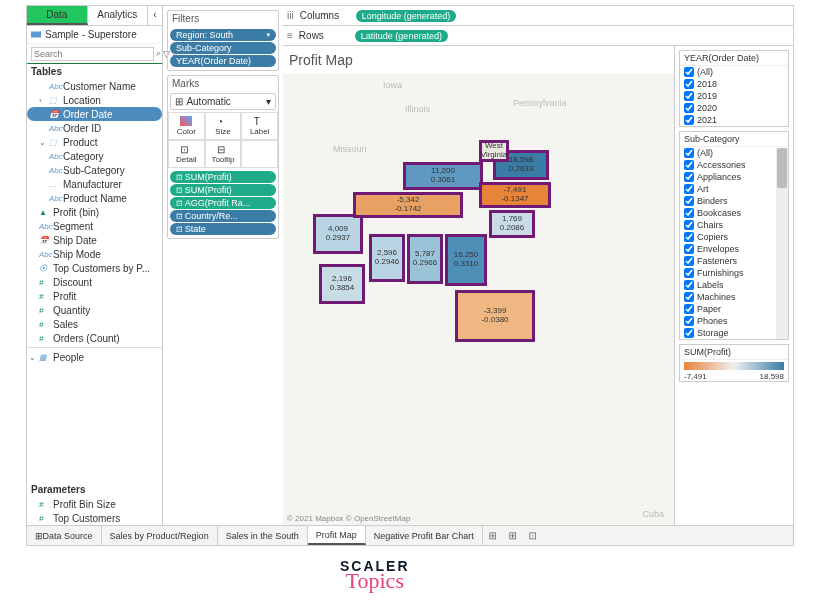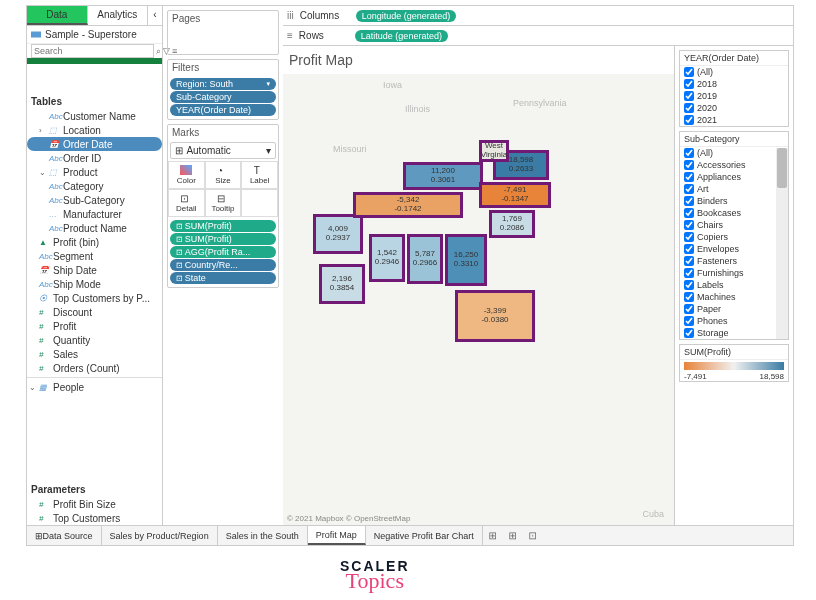--- a/index.html
+++ b/index.html
@@ -6,24 +6,24 @@
 body{background:#fff;width:816px;height:600px;overflow:hidden;font-size:10px;color:#333;}
 .app{position:absolute;left:26px;top:5px;width:768px;height:541px;border:1px solid #ccc;background:#fff;display:flex;flex-direction:column;}
 .main{flex:1;display:flex;overflow:hidden;}
 .data-pane{width:136px;border-right:1px solid #ccc;display:flex;flex-direction:column;}
 .tabs{display:flex;border-bottom:1px solid #ccc;height:20px;}
 .tab{flex:1;text-align:center;line-height:18px;border-right:1px solid #ccc;cursor:pointer;font-size:10px;}
 .tab.active{background:#22c55e;border-bottom:2px solid #555;}
 .chev{width:14px;text-align:center;line-height:18px;cursor:pointer;}
 .ds-row{display:flex;align-items:center;padding:2px 4px;border-bottom:1px solid #eee;height:18px;gap:4px;}
 .dbicn{width:10px;height:10px;background:#5b9bd5;clip-path:polygon(0 20%,100% 20%,100% 80%,0 80%);border-radius:2px;}
-.search-row{display:flex;align-items:center;gap:2px;padding:2px 4px;height:20px;border-bottom:6px solid #15803d;}
+.search-row{display:flex;align-items:center;gap:2px;padding:2px 4px;height:20px;border-bottom:1px solid #15803d;}
 .search-row input{flex:1;border:1px solid #ccc;font-size:9px;padding:1px 2px;height:14px;}
 .sicon{width:12px;height:12px;display:flex;align-items:center;justify-content:center;color:#666;cursor:pointer;font-size:9px;}
-.sect-head{font-weight:bold;padding:2px 4px;font-size:10px;margin-top:30px;}
+.sect-head{font-weight:bold;padding:2px 4px;font-size:10px;}
 .tree{overflow-y:auto;flex:1;}
 .tree-item{display:flex;align-items:center;padding:1px 2px;height:14px;cursor:pointer;gap:2px;}
 .tree-item.sel{background:#4b8bbe;color:#fff;border-radius:8px;}
 .ind1{padding-left:12px;}.ind2{padding-left:22px;}
 .exp{width:8px;font-size:8px;color:#666;}
 .ficon{width:12px;font-size:8px;color:#5b9bd5;font-style:italic;}
 .ficon.geo{color:#5b9bd5;}
 .ficon.num{color:#1f8e5f;}
 .ficon.cnt{color:#1f8e5f;}
 .divider{border-top:1px solid #ddd;margin:2px 0;}
@@ -186,24 +186,20 @@
           <span>Profit Bin Size</span>
         </div>
       <div class="tree-item ind1">
           <span class="ficon num">#</span>
           <span>Top Customers</span>
         </div>
     </div>
 
     <div class="shelves">
       <div class="shelf">
-        <div class="shelf-title">Pages</div>
-        <div class="shelf-body"></div>
-      </div>
-      <div class="shelf">
         <div class="shelf-title">Filters</div>
         <div class="shelf-body">
           <div class="pill dblue">
               <span>Region: South</span>
               <span class="dd">▾</span>
             </div>
           <div class="pill dblue">
               <span>Sub-Category</span>
             </div>
           <div class="pill dblue">
@@ -293,21 +289,21 @@
             <div class="attrib">© 2021 Mapbox © OpenStreetMap</div>
           <div class="state" style="top: 140px; left: 30px; width: 50px; height: 40px; background: rgb(185, 213, 227);">
                 <div>4,009</div>
                 <div>0.2937</div>
               </div>
               <div class="state" style="top: 190px; left: 36px; width: 46px; height: 40px; background: rgb(200, 220, 230);">
                 <div>2,196</div>
                 <div>0.3854</div>
               </div>
               <div class="state" style="top: 160px; left: 86px; width: 36px; height: 48px; background: rgb(185, 213, 227);">
-                <div>1,542</div>
+                <div>2,596</div>
                 <div>0.2946</div>
               </div>
               <div class="state" style="top: 160px; left: 124px; width: 36px; height: 50px; background: rgb(155, 195, 216);">
                 <div>5,787</div>
                 <div>0.2966</div>
               </div>
               <div class="state" style="top: 160px; left: 162px; width: 42px; height: 52px; background: rgb(78, 143, 184);">
                 <div>16,250</div>
                 <div>0.3310</div>
               </div>

